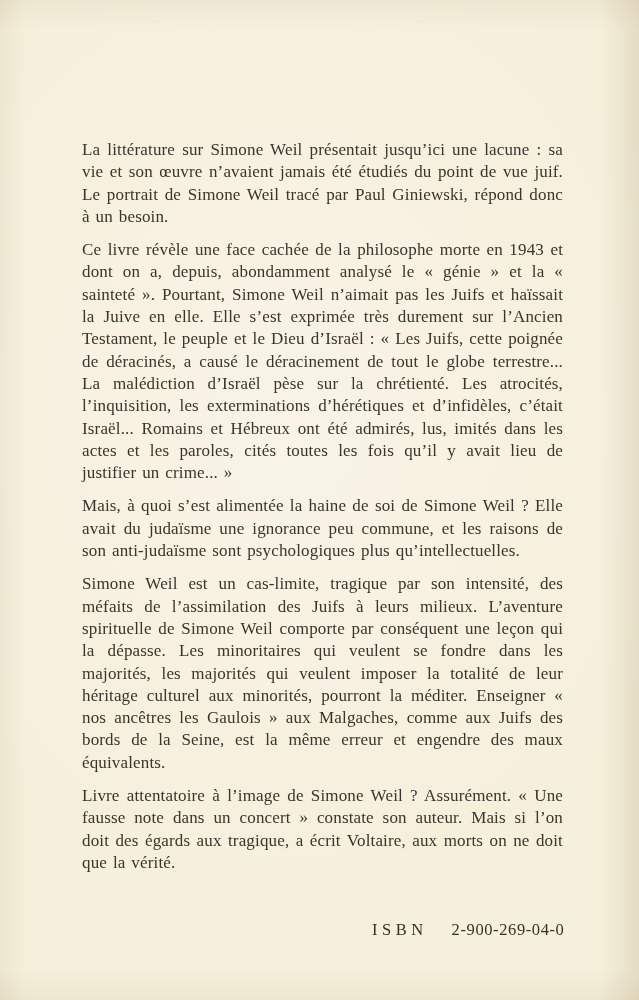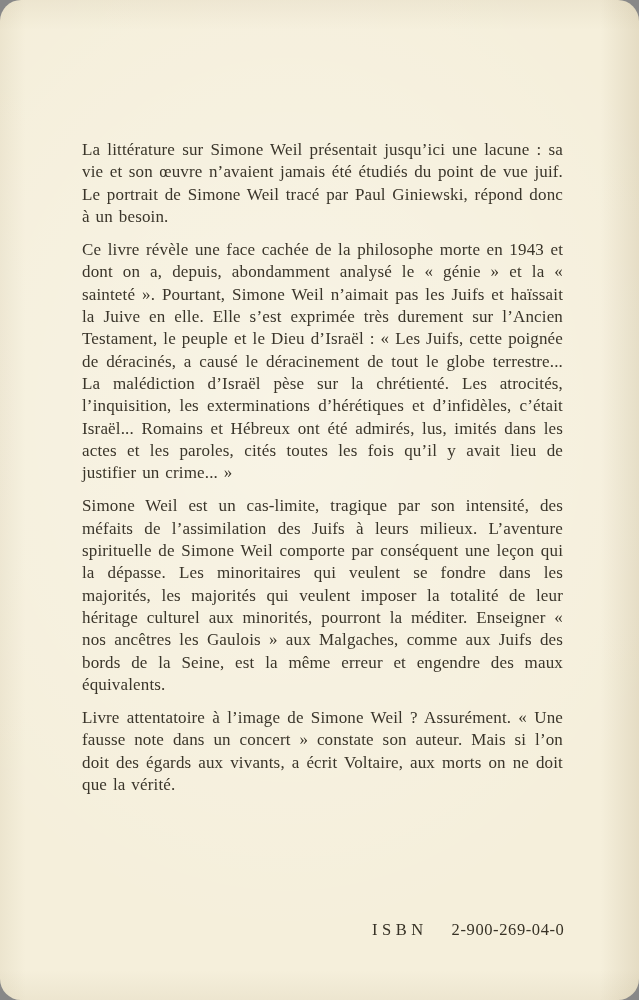--- a/index.html
+++ b/index.html
@@ -13,21 +13,20 @@
     height: 1000px;
     margin: 0 auto;
     overflow: hidden;
     background:
       radial-gradient(ellipse 90% 70% at 45% 42%, rgba(255,255,255,0.30), rgba(255,255,255,0) 75%),
       linear-gradient(to right, rgba(130,105,55,0.08) 0%, rgba(130,105,55,0) 4%, rgba(130,105,55,0) 94%, rgba(130,105,55,0.14) 100%),
       linear-gradient(to bottom, rgba(130,105,55,0.07) 0%, rgba(130,105,55,0) 3%, rgba(130,105,55,0) 97%, rgba(130,105,55,0.07) 100%),
       #f5efdb;
     font-family: "Liberation Serif", "DejaVu Serif", serif;
     color: #3a352a;
-    border-radius: 21px;
   }
   .blurb {
     position: absolute;
     left: 82px;
     top: 139px;
     width: 481px;
     font-size: 17px;
     line-height: 22.3px;
     text-align: justify;
     letter-spacing: 0.15px;
@@ -53,21 +52,22 @@
   }
 </style>
 </head>
 <body>
 
 <div class="cover">
 
   <div class="blurb">
     <p>La littérature sur Simone Weil présentait jusqu’ici une lacune : sa vie et son œuvre n’avaient jamais été étudiés du point de vue juif. Le portrait de Simone Weil tracé par Paul Giniewski, répond donc à un besoin.</p>
     <p>Ce livre révèle une face cachée de la philosophe morte en 1943 et dont on a, depuis, abondamment analysé le « génie » et la « sainteté ». Pourtant, Simone Weil n’aimait pas les Juifs et haïssait la Juive en elle. Elle s’est exprimée très durement sur l’Ancien Testament, le peuple et le Dieu d’Israël : « Les Juifs, cette poignée de déracinés, a causé le déracinement de tout le globe terrestre... La malédiction d’Israël pèse sur la chrétienté. Les atrocités, l’inquisition, les exterminations d’hérétiques et d’infidèles, c’était Israël... Romains et Hébreux ont été admirés, lus, imités dans les actes et les paroles, cités toutes les fois qu’il y avait lieu de justifier un crime... »</p>
+    <p>Mais, à quoi s’est alimentée la haine de soi de Simone Weil ? Elle avait du judaïsme une ignorance peu commune, et les raisons de son anti-judaïsme sont psychologiques plus qu’intellectuelles.</p>
     <p>Simone Weil est un cas-limite, tragique par son intensité, des méfaits de l’assimilation des Juifs à leurs milieux. L’aventure spirituelle de Simone Weil comporte par conséquent une leçon qui la dépasse. Les minoritaires qui veulent se fondre dans les majorités, les majorités qui veulent imposer la totalité de leur héritage culturel aux minorités, pourront la méditer. Enseigner « nos ancêtres les Gaulois » aux Malgaches, comme aux Juifs des bords de la Seine, est la même erreur et engendre des maux équivalents.</p>
-    <p>Livre attentatoire à l’image de Simone Weil ? Assurément. « Une fausse note dans un concert » constate son auteur. Mais si l’on doit des égards aux vivants, a écrit Voltaire, aux morts on ne doit que la vérité.</p>
+    <p>Livre attentatoire à l’image de Simone Weil ? Assurément. « Une fausse note dans un concert » constate son auteur. Mais si l’on doit des égards aux tragique, a écrit Voltaire, aux morts on ne doit que la vérité.</p>
   </div>
 
   <div class="isbn-line">
     <span class="isbn-label">ISBN</span><span class="isbn-number">2-900-269-04-0</span>
   </div>
 
 </div>
 
 </body></html>

